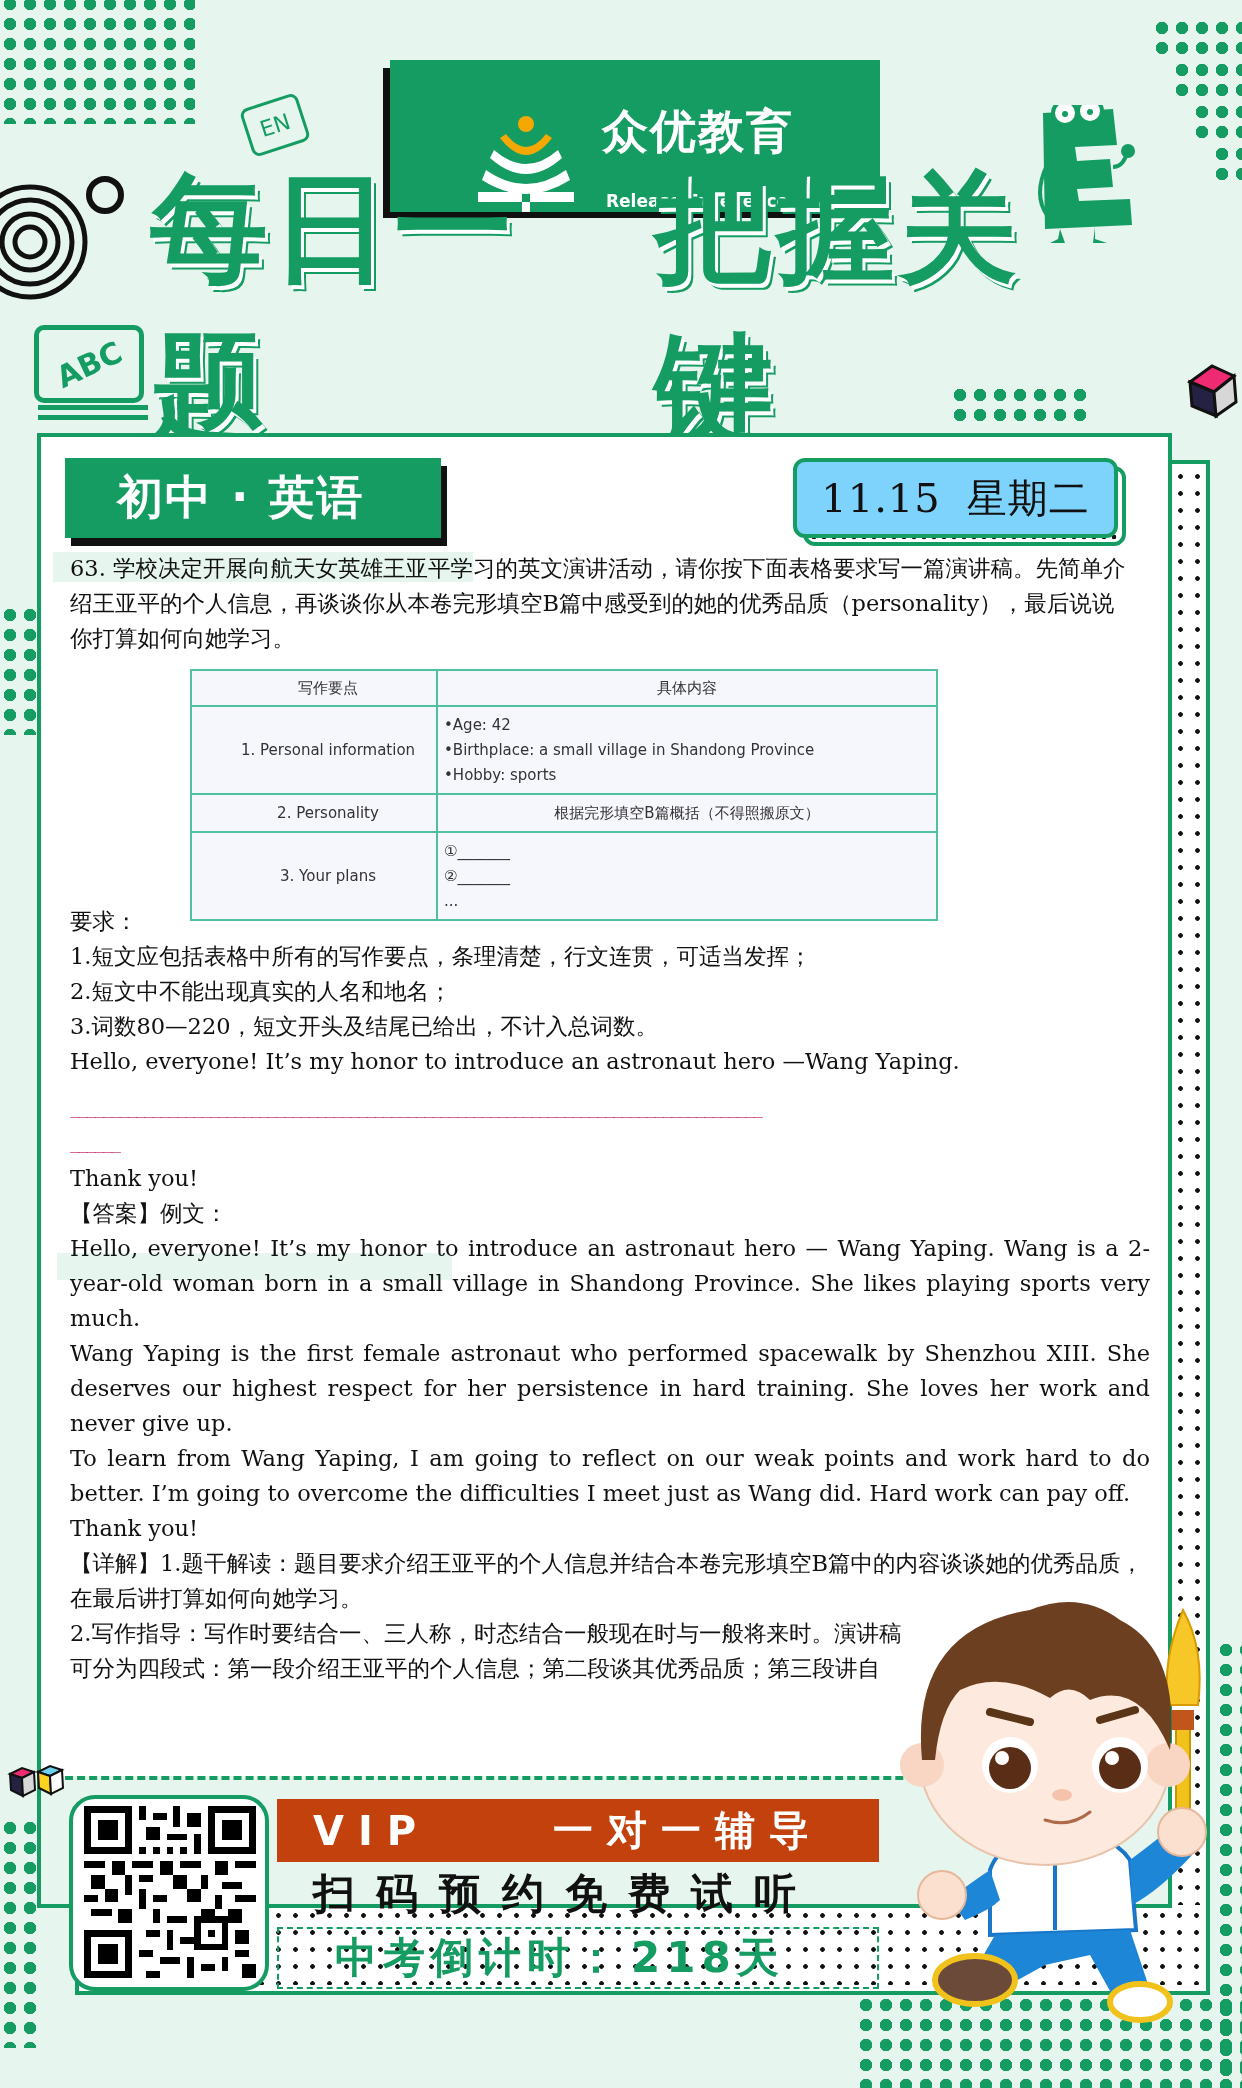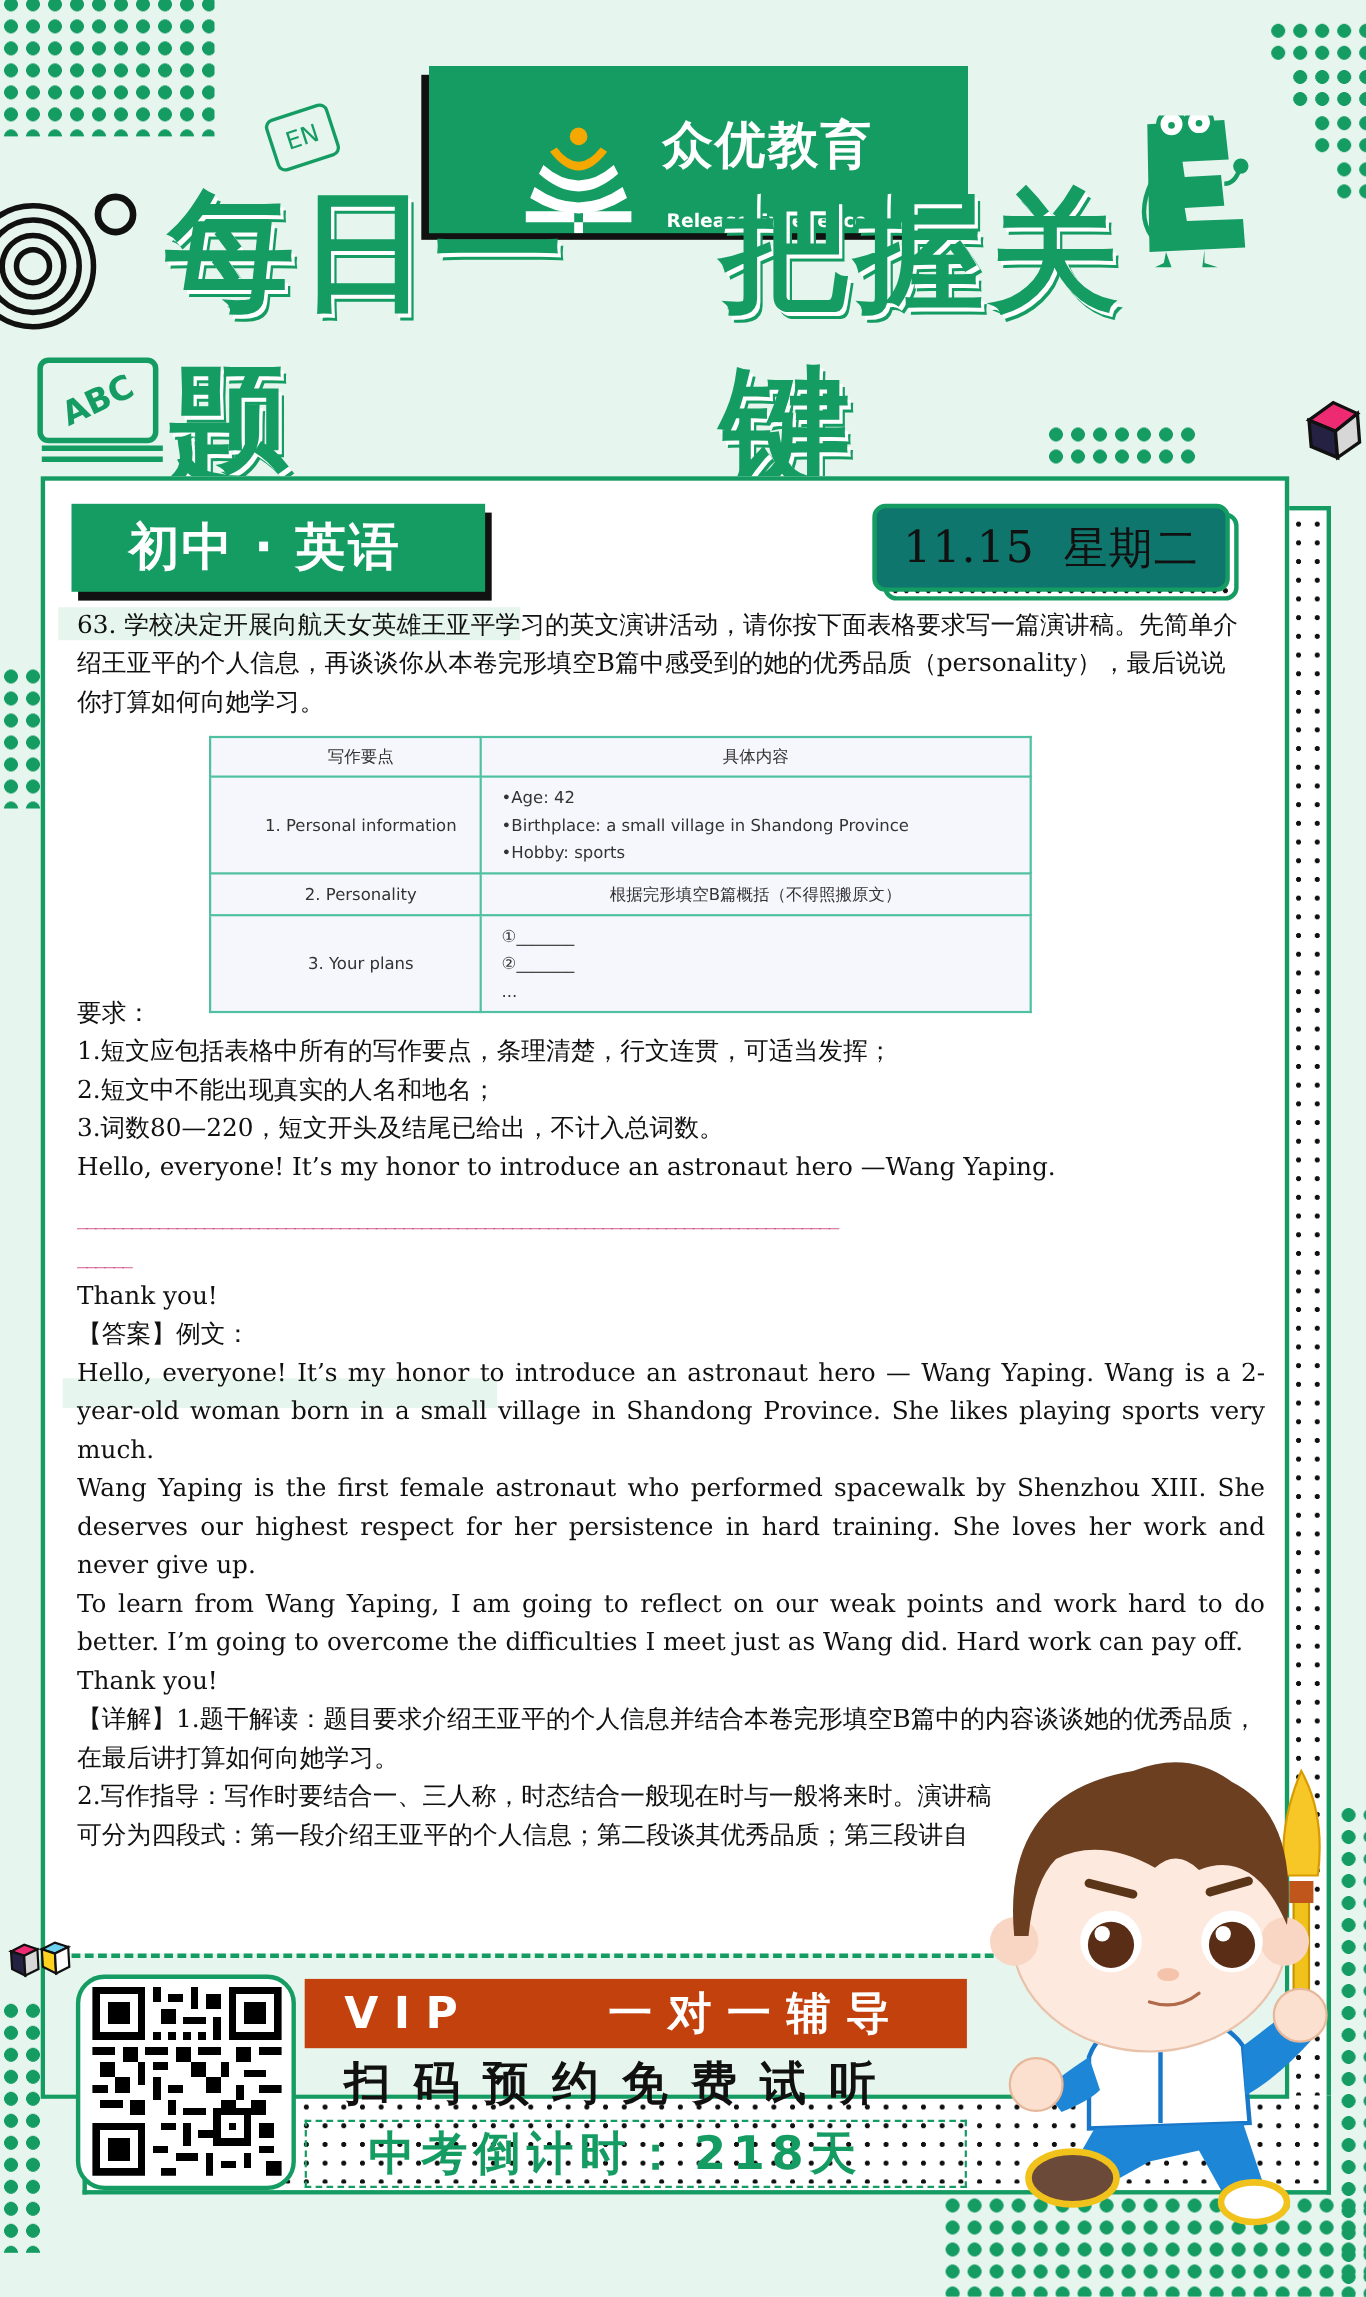--- a/index.html
+++ b/index.html
@@ -29,31 +29,31 @@
 
   
   .card-dotpanel-right { left: 1170px; top: 460px; width: 40px; height: 1535px; background: #fff; border: 4px solid #149c63; border-left: none; }
   .card-dotpanel-bottom { left: 75px; top: 1905px; width: 1135px; height: 90px; background: #fff; border: 4px solid #149c63; border-top: none; }
   .card { left: 37px; top: 433px; width: 1135px; height: 1475px; background: #fff; border: 4px solid #149c63; }
 
   .subject-shadow { left: 71px; top: 466px; width: 376px; height: 80px; background: #111; }
   .subject-tab { left: 65px; top: 458px; width: 376px; height: 80px; background: #149c63; color: #fff; font-family: "DejaVu Sans", sans-serif; font-weight: bold; font-size: 46px; display: flex; align-items: center; padding-left: 52px; letter-spacing: 2px; }
 
   .date-back { left: 803px; top: 466px; width: 323px; height: 80px; border: 4px solid #149c63; border-radius: 12px; background: #fff; }
-  .date-box { left: 793px; top: 458px; width: 325px; height: 80px; border: 4px solid #149c63; border-radius: 12px; background: #0f766e; display: flex; align-items: center; justify-content: center; font-family: "DejaVu Serif", serif; font-size: 40px; color: #111; letter-spacing: 1px; }
+  .date-box { left: 793px; top: 458px; width: 325px; height: 80px; border: 4px solid #149c63; border-radius: 12px; background: #7dd3fc; display: flex; align-items: center; justify-content: center; font-family: "DejaVu Serif", serif; font-size: 40px; color: #111; letter-spacing: 1px; }
 
   .q-highlight { left: 53px; top: 552px; width: 420px; height: 30px; background: #e6f5ee; }
   .content { left: 70px; top: 551px; width: 1060px; font-size: 22.5px; line-height: 35px; color: #111; }
   .content p { margin: 0; }
 
   
   .tbl { left: 190px; top: 669px; width: 748px; border-collapse: collapse; font-family: "DejaVu Sans", sans-serif; font-size: 15px; color: #333; background: #f6f6fd; }
   .tbl td, .tbl th { border: 2px solid #4fc1a2; font-weight: normal; }
   .tbl .c1 { width: 246px; text-align: center; padding-left: 28px; }
-  .tbl .c2 { padding-left: 18px; }
+  .tbl .c2 { padding-left: 6px; }
   .tbl .hdr td { height: 36px; text-align: center; }
   .tbl .r1 td { height: 88px; }
   .tbl .r2 td { height: 38px; }
   .tbl .r3 td { height: 88px; }
   .tbl .center { text-align: center; }
   .tbl .line { line-height: 25px; }
 
   .req { left: 70px; top: 904px; width: 1080px; font-size: 22.5px; line-height: 35px; }
   .dash-line { font-family: "DejaVu Sans Mono", monospace; font-size: 16px; color: #be185d; letter-spacing: -1.4px; white-space: nowrap; overflow: hidden; }
   .answer-highlight { left: 57px; top: 1253px; width: 395px; height: 27px; background: #e6f5ee; }

